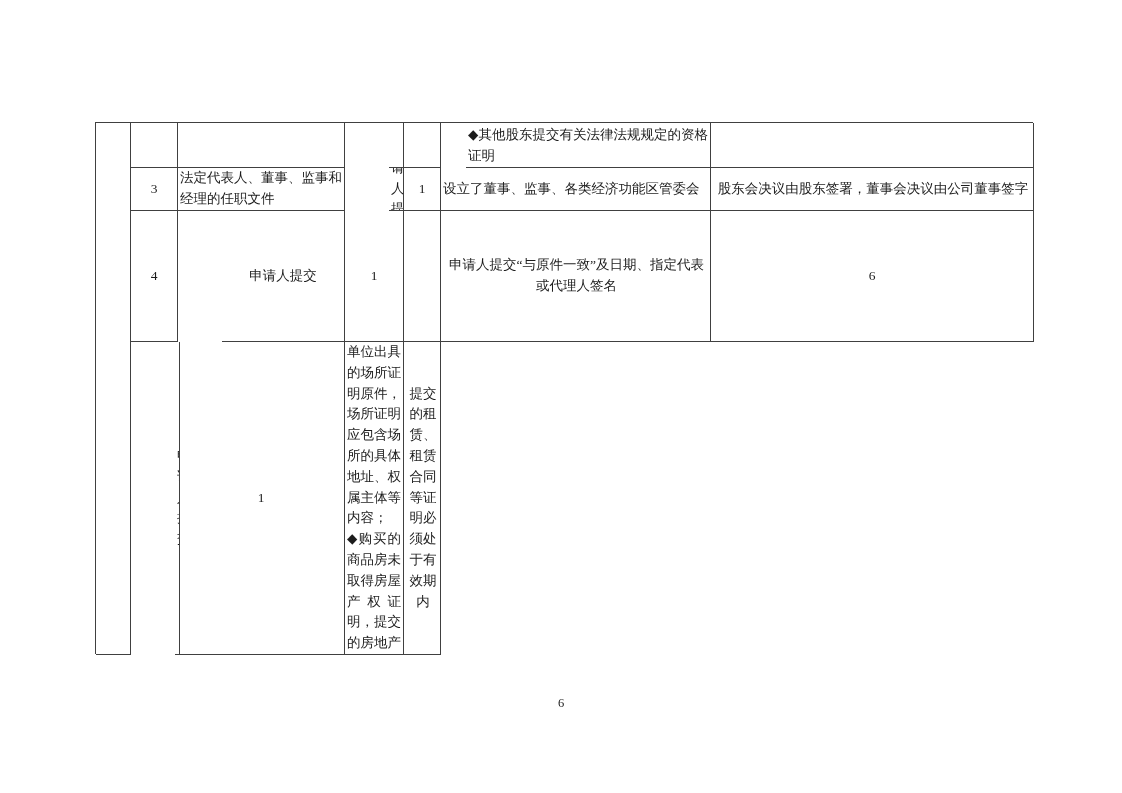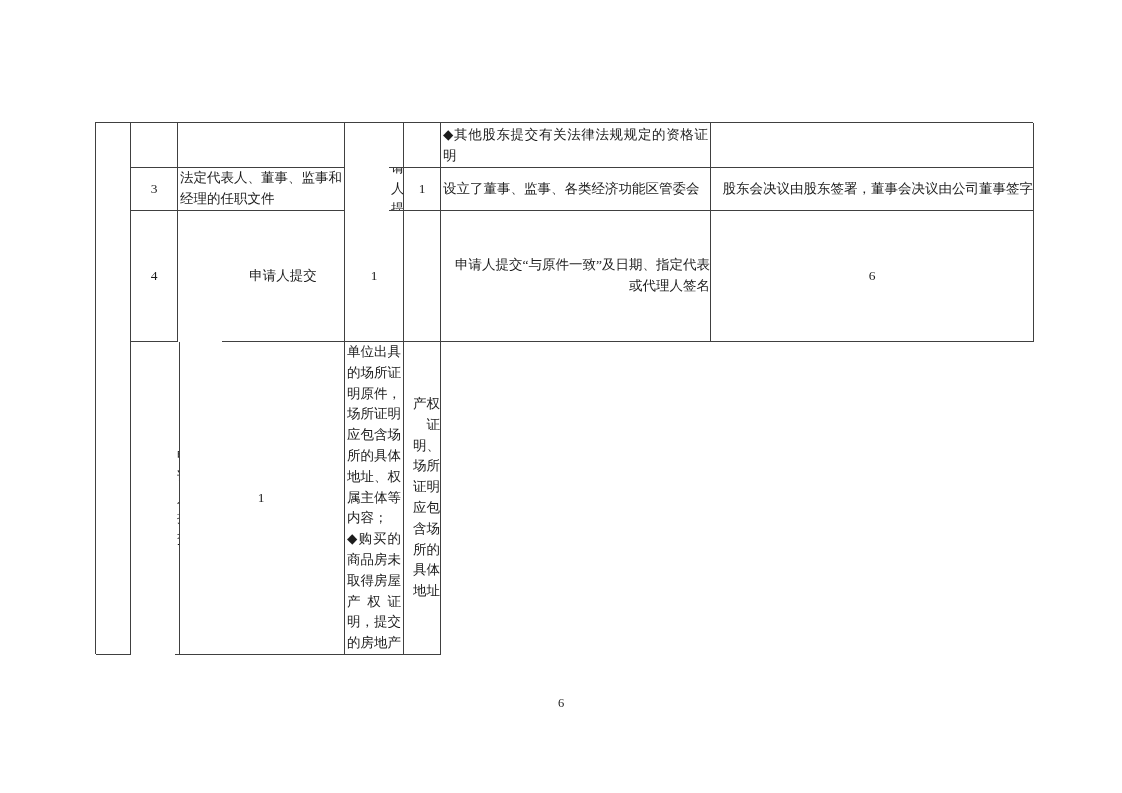--- a/index.html
+++ b/index.html
@@ -51,23 +51,24 @@
     text-align: center;
     margin-left: 44px;
   }
   .cell-desc {
     text-align: justify;
     white-space: pre-wrap;
   }
   .cell-desc.top-align {
     justify-content: flex-start;
     padding-top: 2px;
+    margin-left: 25px;
   }
   .cell-note {
-    text-align: right;
+    text-align: center;
     padding: 0 0 0 2px;
   }
   .page-footer {
     position: absolute;
     left: 50%;
     top: 696px;
     transform: translateX(-50%);
     font-size: 12.5px;
     color: #1c1c1c;
   }
@@ -101,19 +102,19 @@
     <div class="cell cell-desc"></div>
     <div class="cell cell-note">申请人提交“与原件一致”及日期、指定代表或代理人签名</div>
 
     <div class="cell cell-num">6</div>
     <div class="cell cell-provider">申请人提交</div>
     <div class="cell cell-count">1</div>
     <div class="cell cell-desc">◆属于自有房产，提交有关批准文件或者许可证件的复印件；
 ◆属于自有房产但未取得房屋产权证明，提交的县市区房地产管理部门、各类经济功能区管委会、乡镇人民政府（街道办事处）或村（居）委会等相关单位出具的场所证明原件，场所证明应包含场所的具体地址、权属主体等内容；
 ◆购买的商品房未取得房屋产权证明，提交的房地产管理部门的证明原件或建筑工程竣工验收合格证明复印件及购房合同复印件；
 ◆属于租赁（借用）他人房屋，提交的租赁（借用）合同复印件或无偿使用房屋证明原件及上述（一）至（三）项规定的有关材料；</div>
-    <div class="cell cell-note">产权证明、场所证明应包含场所的具体地址</div>
+    <div class="cell cell-note">提交的租赁、租赁合同等证明必须处于有效期内</div>
 
   </div>
 
   <div class="page-footer">6</div>
 
 </div>
 
 </body></html>

